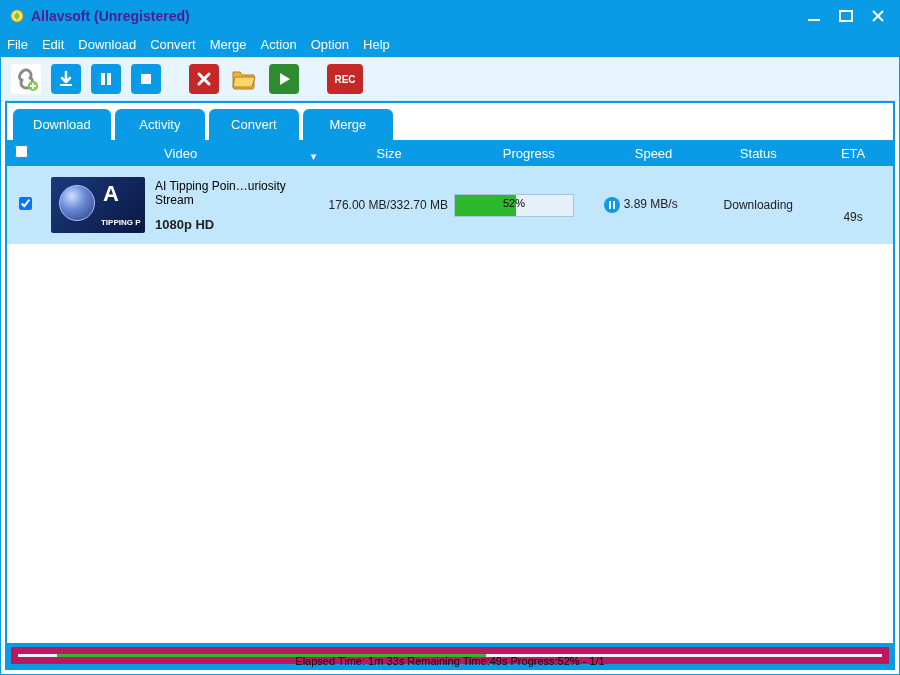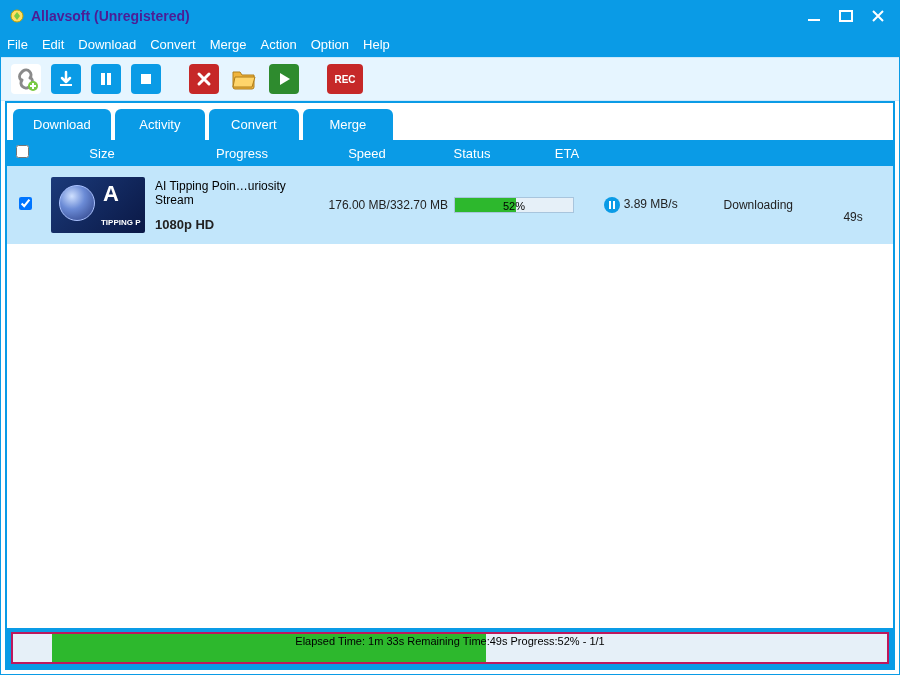--- a/index.html
+++ b/index.html
@@ -36,27 +36,27 @@
   .row { display: flex; align-items: center; background: #c2e6fb; min-height: 78px; padding: 6px 0; }
   .row .col { font-size: 12px; color: #222; }
   .row .col.chk input { margin-left: 8px; }
   .thumbwrap { display: flex; align-items: center; gap: 10px; padding-left: 14px; }
   .thumb { width: 96px; height: 56px; background: linear-gradient(135deg,#1b3a7a,#0a1845); position: relative; overflow: hidden; border-radius: 2px; }
   .thumb::before { content:""; position:absolute; left:8px; top:8px; width:34px; height:34px; border-radius:50%; background: radial-gradient(circle at 35% 30%, #cfe0ff 0%, #6b8bd6 40%, #2a3c80 100%); border:1px solid #aac2ff; }
   .thumb::after { content:"TIPPING P"; position:absolute; bottom:6px; left:50px; font-size:8px; font-weight:bold; color:#fff; }
   .thumb .atext { position:absolute; top:6px; left:52px; font-size:22px; font-weight:900; color:#fff; line-height:1; }
   .vtitle { font-size: 12px; color: #000; }
   .vres { font-weight: bold; font-size: 13px; margin-top: 10px; }
-  .progbar { width: 120px; height: 16px; background: #e6f0f8; border: 1px solid #a8c5dd; position: relative; display: inline-block; vertical-align: middle; }
+  .progbar { width: 120px; height: 23px; background: #e6f0f8; border: 1px solid #a8c5dd; position: relative; display: inline-block; vertical-align: middle; }
   .progbar .fill { height: 100%; background: #2db82d; }
   .progbar .pct { position: absolute; top: 0; left: 0; right: 0; text-align: center; font-size: 11px; color: #000; line-height: 16px; }
   .pauseicon { width:16px; height:16px; border-radius:50%; background:#0a9be6; display:inline-flex; align-items:center; justify-content:center; margin-right:4px; vertical-align:middle; }
   .pauseicon span { display:inline-block; width:2px; height:8px; background:#fff; margin:0 1px; }
   .footer { background: #0a9be6; padding: 4px; }
-  .elapsedbar { height: 32px; background: #e6f0f8; border: 2px solid #be185d; position: relative; padding-left: 39px; }
+  .elapsedbar { height: 17px; background: #e6f0f8; border: 7px solid #be185d; position: relative; padding-left: 39px; }
   .elapsedbar .fill { height: 100%; background: #2db82d; }
   .elapsedbar .text { position: absolute; top: 0; left: 0; right: 0; text-align: center; font-size: 11px; color: #000; line-height: 14px; }
   svg { display: block; }
 </style>
 </head>
 <body>
 
 <div class="window">
   <div class="titlebar">
     <span class="icon">
@@ -145,20 +145,21 @@
   <div class="content">
     <div class="tabrow">
       <div class="tab">Download</div>
       <div class="tab">Activity</div>
       <div class="tab">Convert</div>
       <div class="tab">Merge</div>
     </div>
 
     <div class="thead">
       <div class="col chk"><input type="checkbox" style=""></div>
+      <div class="col video"><span>Video</span><span class="dropdown-arrow">▾</span></div>
       <div class="col size">Size</div>
       <div class="col progress">Progress</div>
       <div class="col speed">Speed</div>
       <div class="col status">Status</div>
       <div class="col eta">ETA</div>
     </div>
 
     <div class="rows">
       <div class="row">
         <div class="col chk"><input type="checkbox" checked="" style=""></div>

